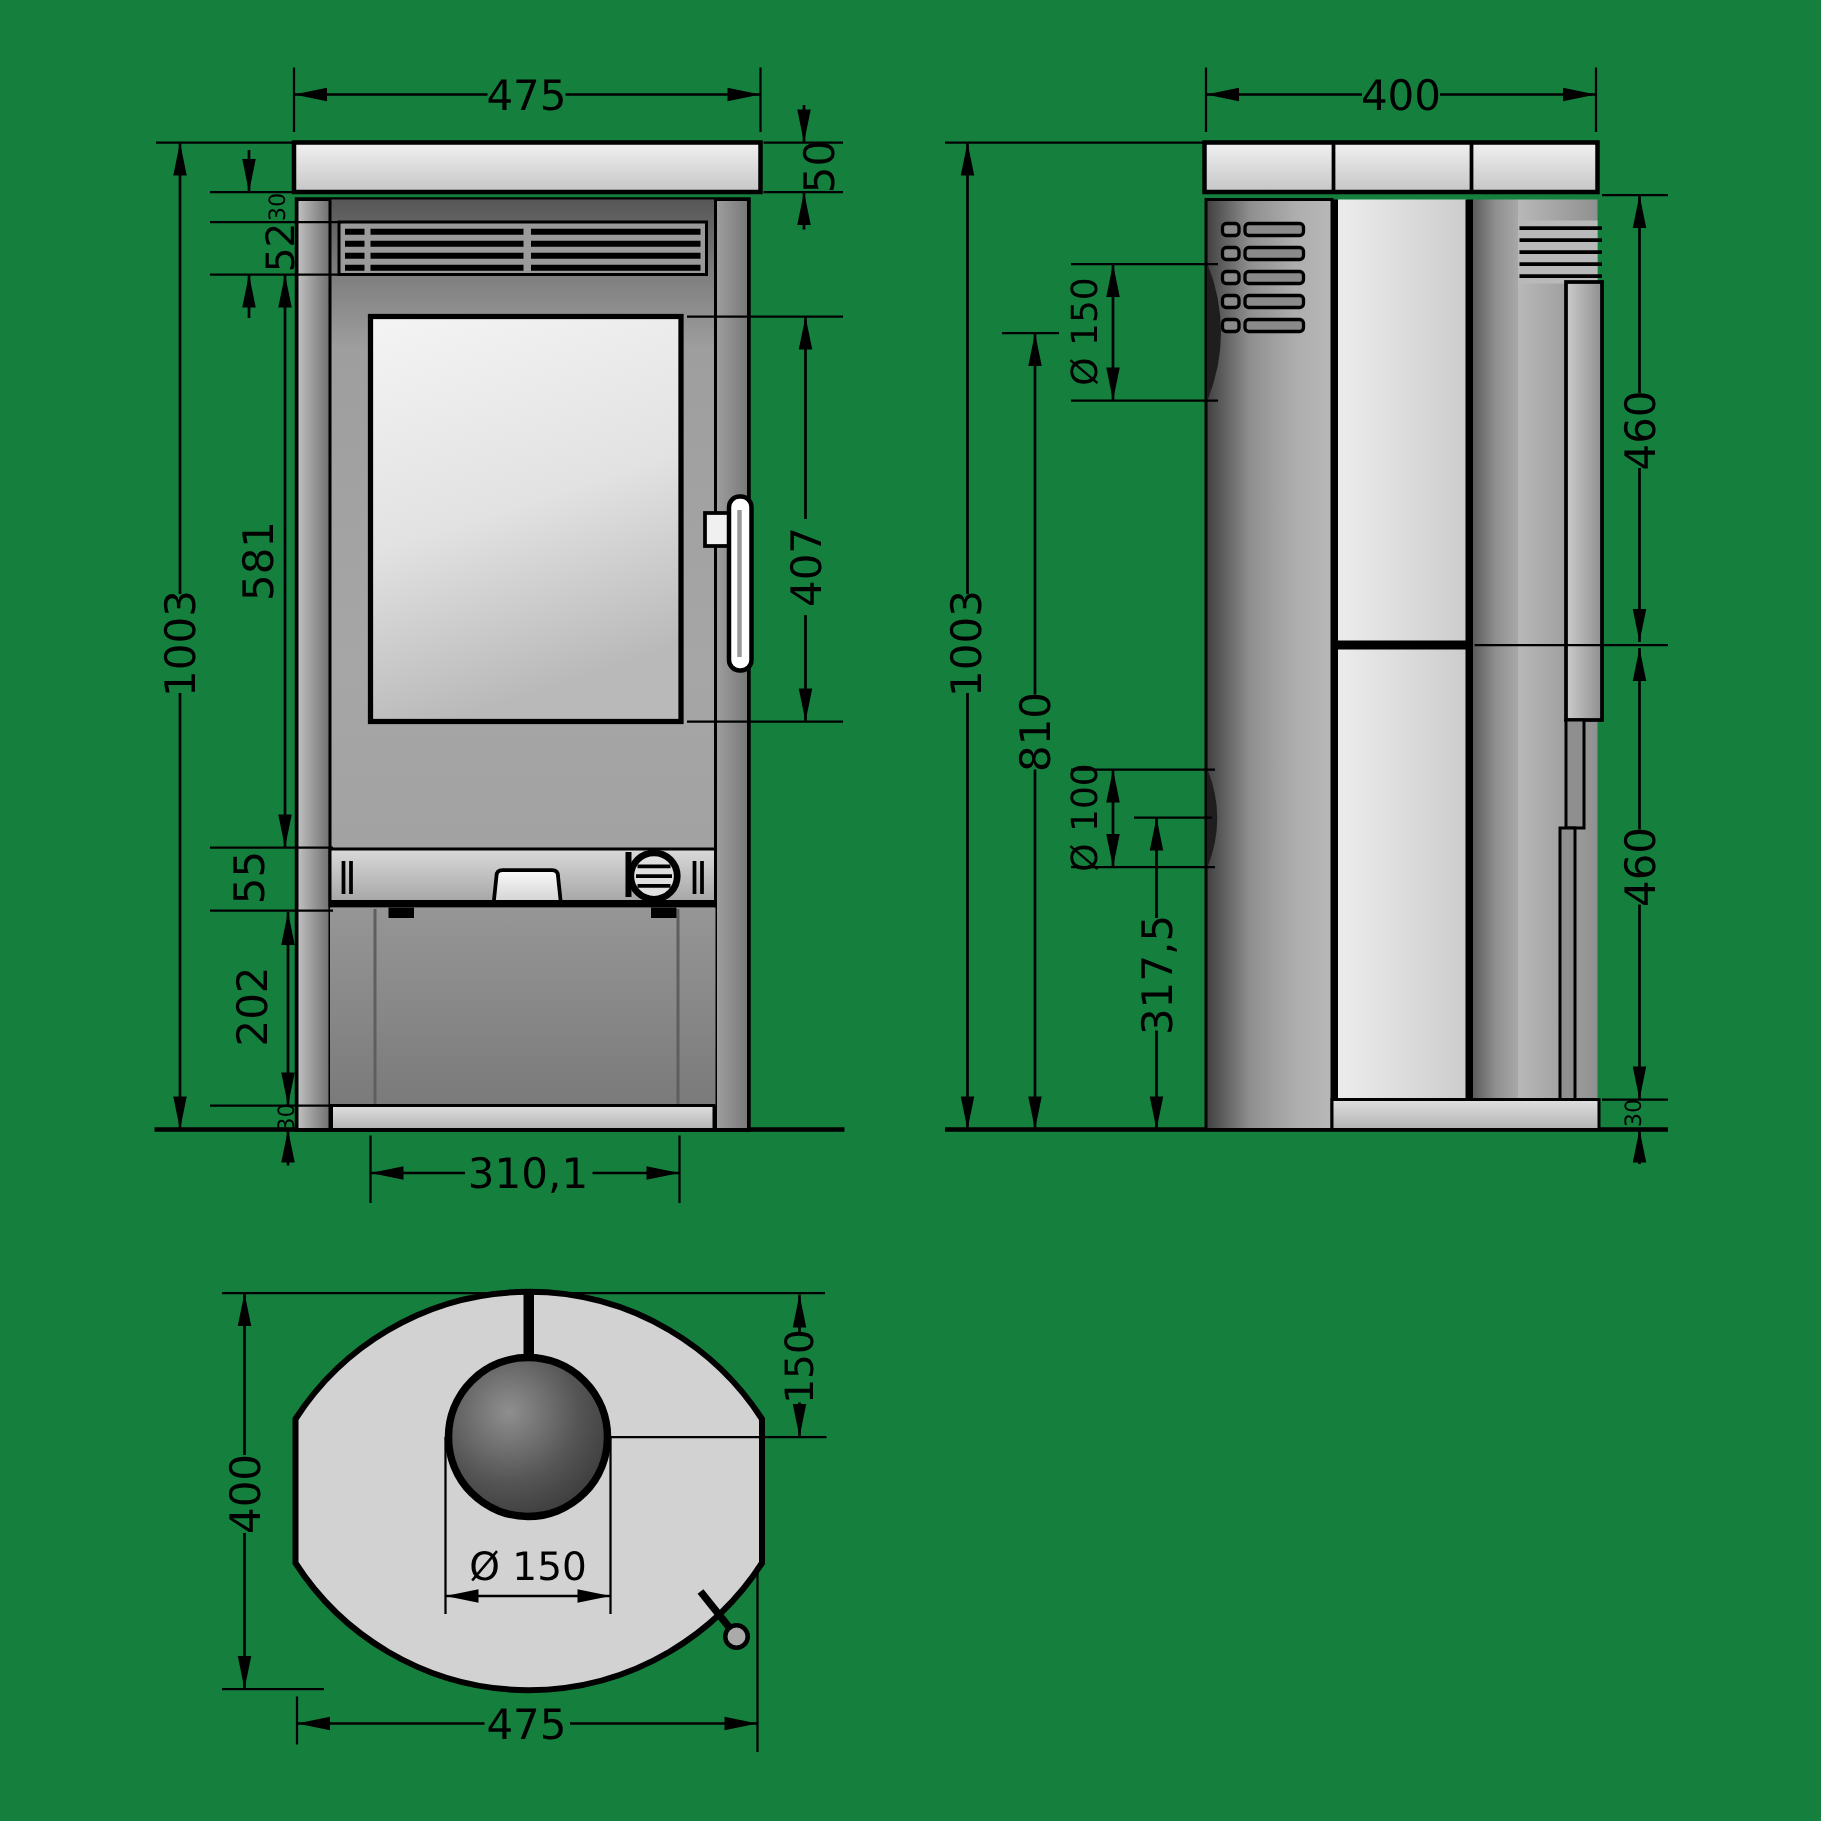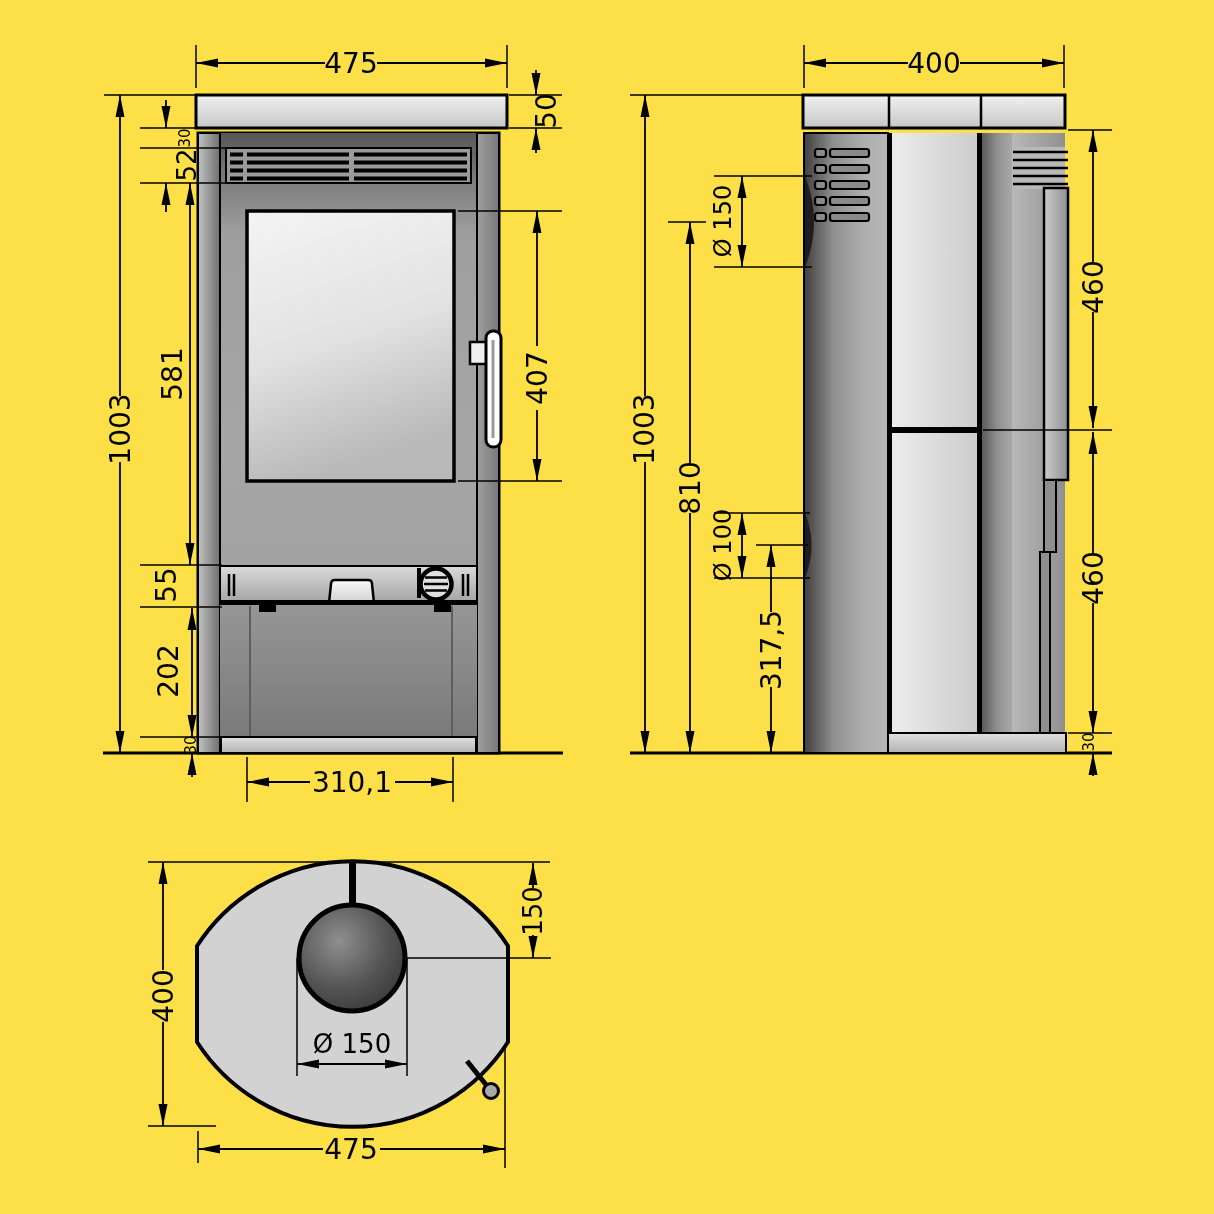--- a/index.html
+++ b/index.html
@@ -1,16 +1,16 @@
 <!DOCTYPE html>
 <html><head>
 <meta charset="utf-8">
 <style>
   html,body{margin:0;padding:0;background:#fff;}
-  .stage{width:1214px;height:1214px;position:relative;background:#fde047;overflow:hidden;}
+  .stage{width:1214px;height:1214px;position:relative;background:#15803d;overflow:hidden;}
   svg{display:block;}
   text{font-family:"DejaVu Sans","Liberation Sans",sans-serif;fill:#000;}
   .t28{font-size:28px;}
   .t26{font-size:26px;}
   .t24{font-size:24px;}
   .t15{font-size:15px;}
   .mid{text-anchor:middle;}
   .dim{stroke:#000;stroke-width:1.8;fill:none;}
   .ext{stroke:#000;stroke-width:1.5;fill:none;}
   .ground{stroke:#000;stroke-width:3;fill:none;}

